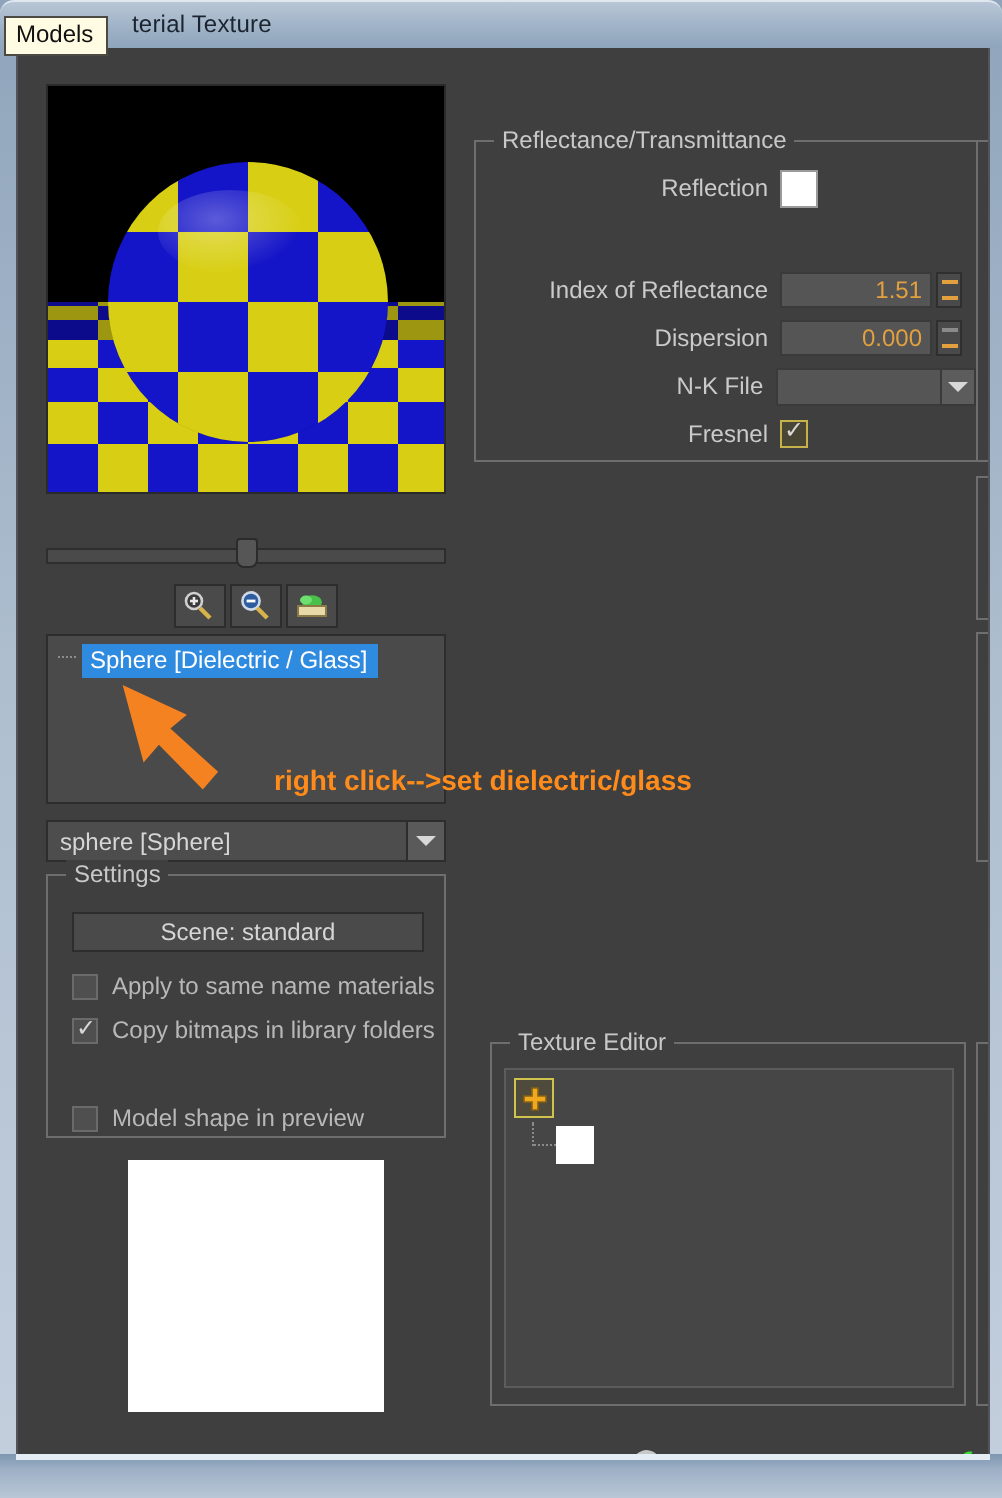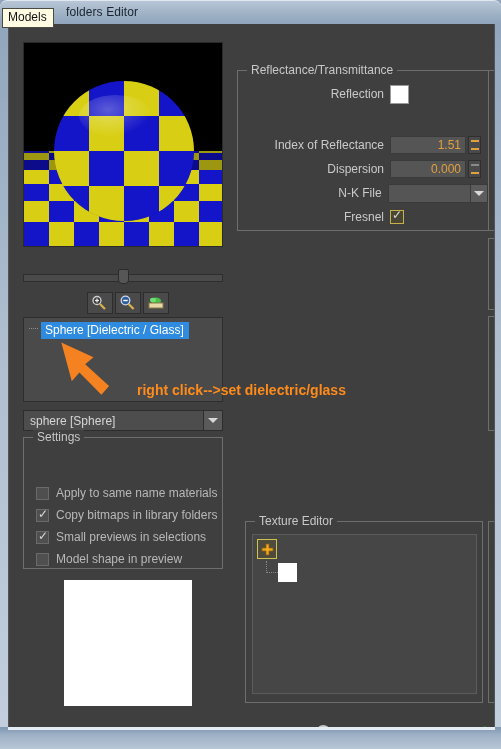--- a/index.html
+++ b/index.html
@@ -266,21 +266,21 @@
     font-size: 21px; color: #3ddb3d; line-height: 21px;
     text-shadow: 0 0 1px #1a7a1a;
   }
 </style>
 </head>
 <body>
 
 <div id="window-frame">
 
   <div id="titlebar">
-    <div id="title-text">folders Editor</div>
+    <div id="title-text">terial Texture</div>
   </div>
 
   <div id="tooltip-models">Models</div>
 
   <div id="client">
 
     <div id="preview-wrap">
       <div id="preview-img">
         <div id="floor">
             <div class="chk" style="left: 0px; top: 0px; width: 25px; height: 2.35525px; background: rgb(11, 11, 140);"></div>
@@ -401,32 +401,29 @@
     <div id="object-combo">
       <div id="object-combo-value">sphere [Sphere]</div>
       <div class="combo-arrow-btn">
         <div class="caret-down"></div>
       </div>
     </div>
 
     <div class="groupbox" id="settings-group">
       <div class="group-title">Settings</div>
 
+      <div id="scene-btn">Scene: standard</div>
 
       <div class="setting-row" style="top:48px">
         <span class="cb"></span>
         <span>Apply to same name materials</span>
       </div>
       <div class="setting-row" style="top:70px">
         <span class="cb checked"></span>
         <span>Copy bitmaps in library folders</span>
-      </div>
-      <div class="setting-row" style="top:92px">
-        <span class="cb checked"></span>
-        <span>Small previews in selections</span>
       </div>
       <div class="setting-row" style="top:114px">
         <span class="cb"></span>
         <span>Model shape in preview</span>
       </div>
     </div>
 
     <div id="texture-preview-square"></div>
 
     <div class="groupbox" id="texture-group">

